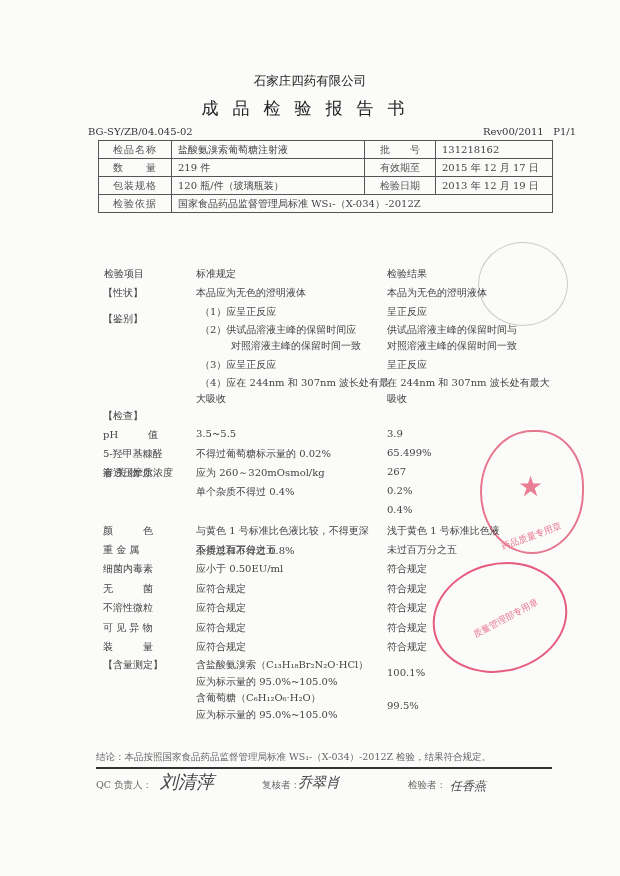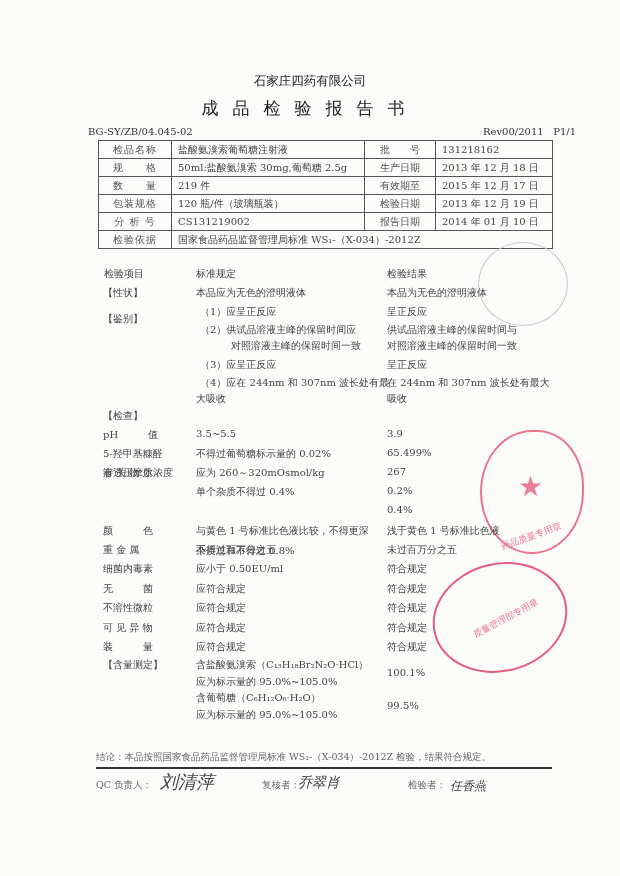--- a/index.html
+++ b/index.html
@@ -51,42 +51,30 @@
 
 <table class="info">
   <tbody>
       <tr>
     <td class="lbl">检品名称</td>
     <td class="v1">盐酸氨溴索葡萄糖注射液</td>
     <td class="lbl2">批　　号</td>
     <td>131218162</td>
   </tr>
   <tr>
-    <td class="lbl">规　　格</td>
-    <td class="v1">50ml:盐酸氨溴索 30mg,葡萄糖 2.5g</td>
-    <td class="lbl2">生产日期</td>
-    <td>2013 年 12 月 18 日</td>
-  </tr>
-  <tr>
     <td class="lbl">数　　量</td>
     <td class="v1">219 件</td>
     <td class="lbl2">有效期至</td>
     <td>2015 年 12 月 17 日</td>
   </tr>
   <tr>
     <td class="lbl">包装规格</td>
     <td class="v1">120 瓶/件（玻璃瓶装）</td>
     <td class="lbl2">检验日期</td>
     <td>2013 年 12 月 19 日</td>
-  </tr>
-  <tr>
-    <td class="lbl">分 析 号</td>
-    <td class="v1">CS131219002</td>
-    <td class="lbl2">报告日期</td>
-    <td>2014 年 01 月 10 日</td>
   </tr>
   <tr>
     <td class="lbl">检验依据</td>
     <td colspan="3">国家食品药品监督管理局标准 WS₁-（X-034）-2012Z</td>
   </tr>
 </tbody>
   </table>
 
 <div class="stamp stamp-faint"></div>
 <div class="stamp stamp-red1"></div>

